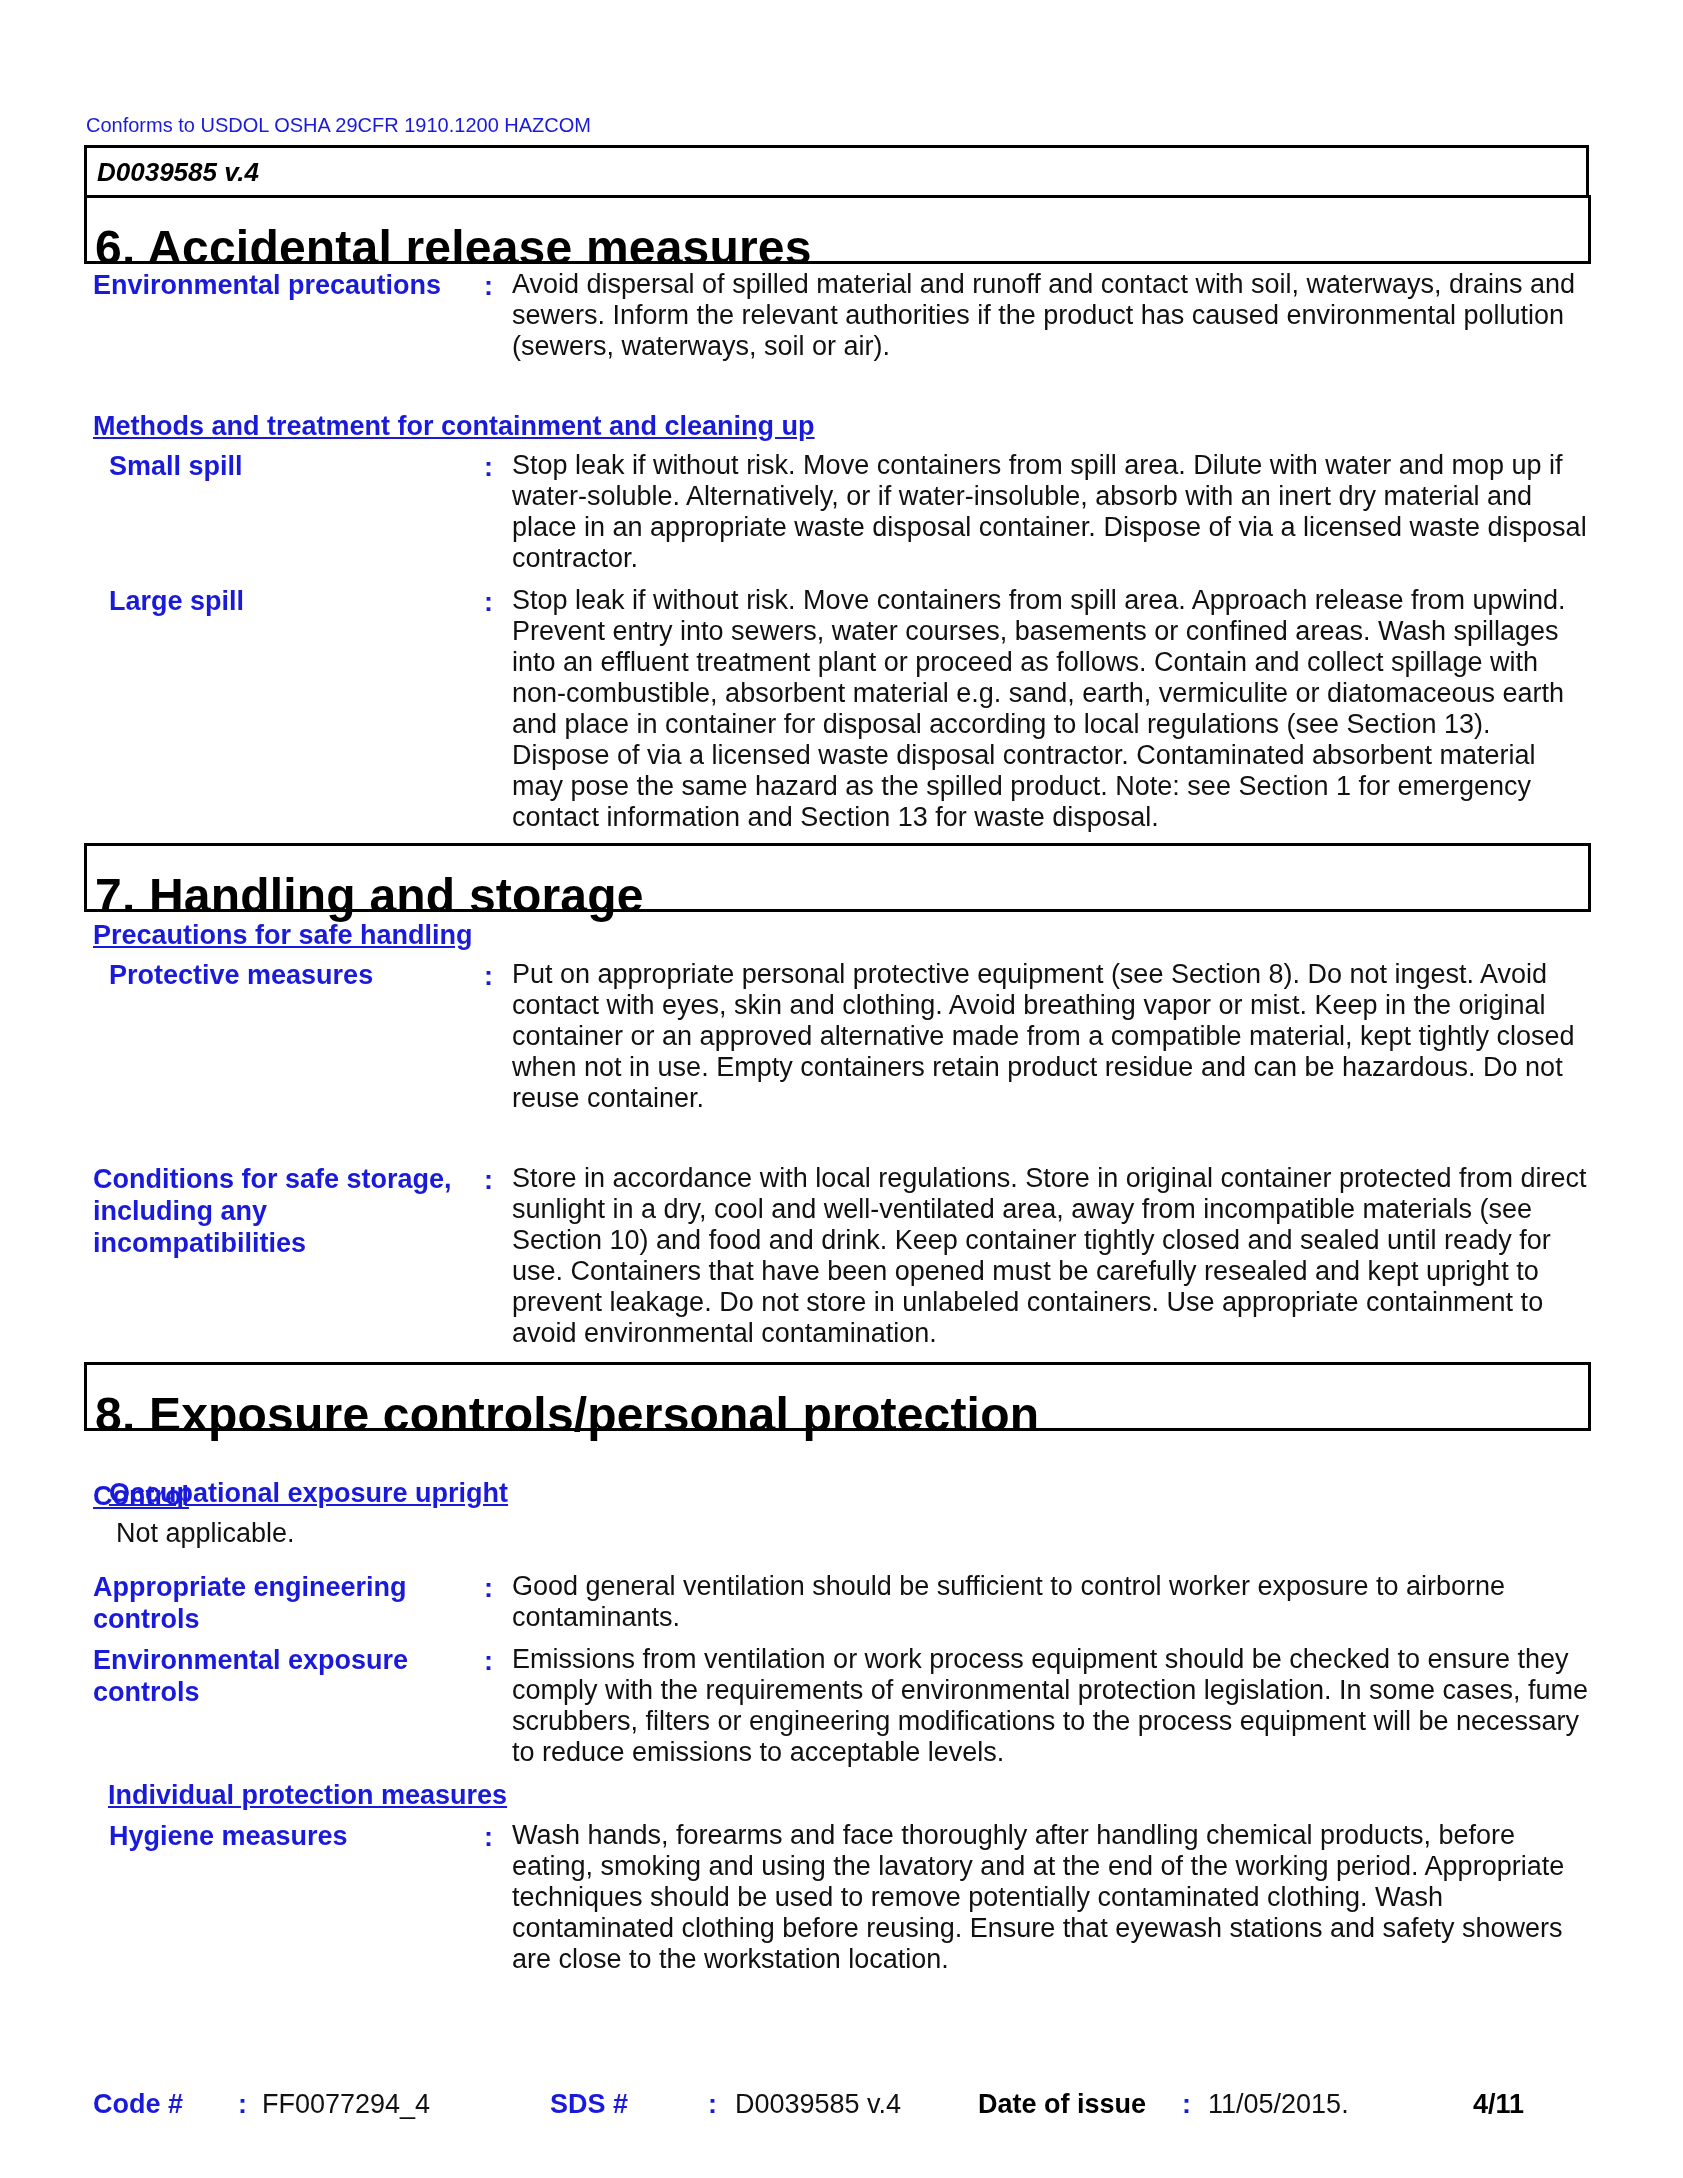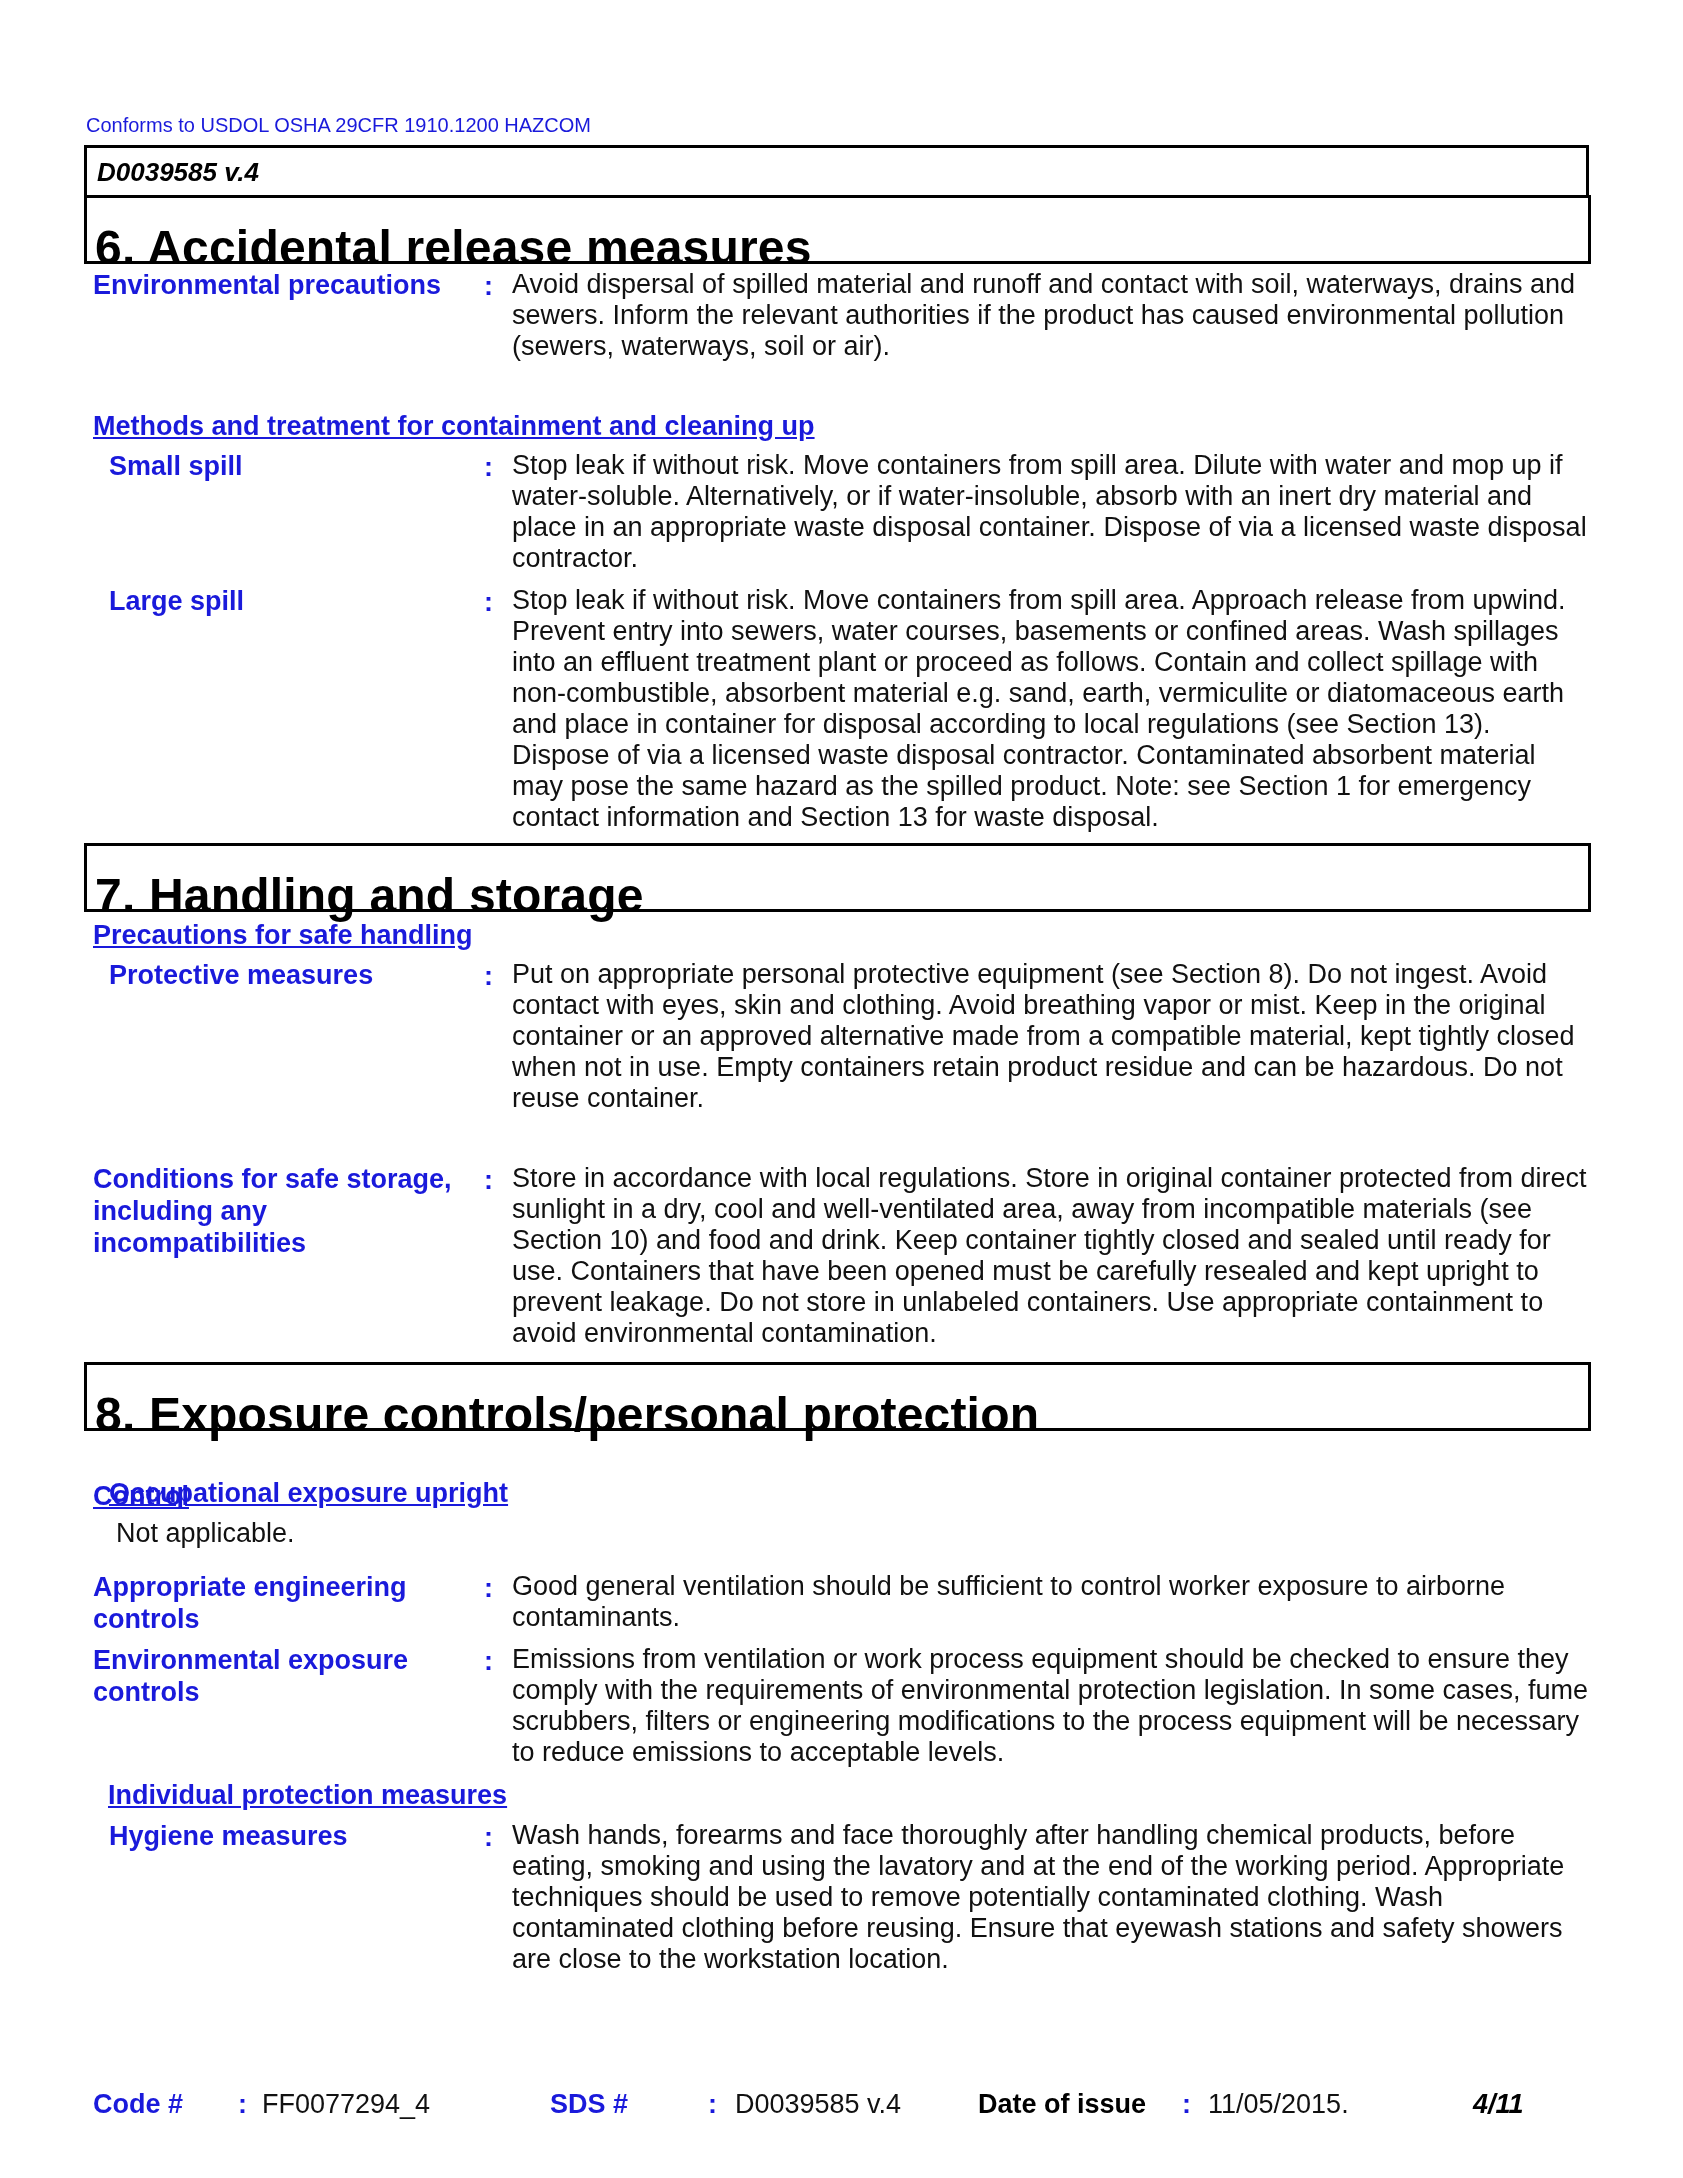--- a/index.html
+++ b/index.html
@@ -96,14 +96,14 @@
 <div class="abs footer plain" style="left:262px;">FF0077294_4</div>
 
 <div class="abs footer fb" style="left:550px;">SDS #</div>
 <div class="abs footer fb" style="left:708px;">:</div>
 <div class="abs footer plain" style="left:735px;">D0039585 v.4</div>
 
 <div class="abs footer" style="left:978px; font-weight:bold;">Date of issue</div>
 <div class="abs footer fb" style="left:1182px;">:</div>
 <div class="abs footer plain" style="left:1208px;">11/05/2015.</div>
 
-<div class="abs footer" style="left:1473px; font-weight:bold; font-style:italic;">4/11</div>
+<div class="abs footer" style="left:1473px; font-weight:bold; ">4/11</div>
 
 
 </body></html>

